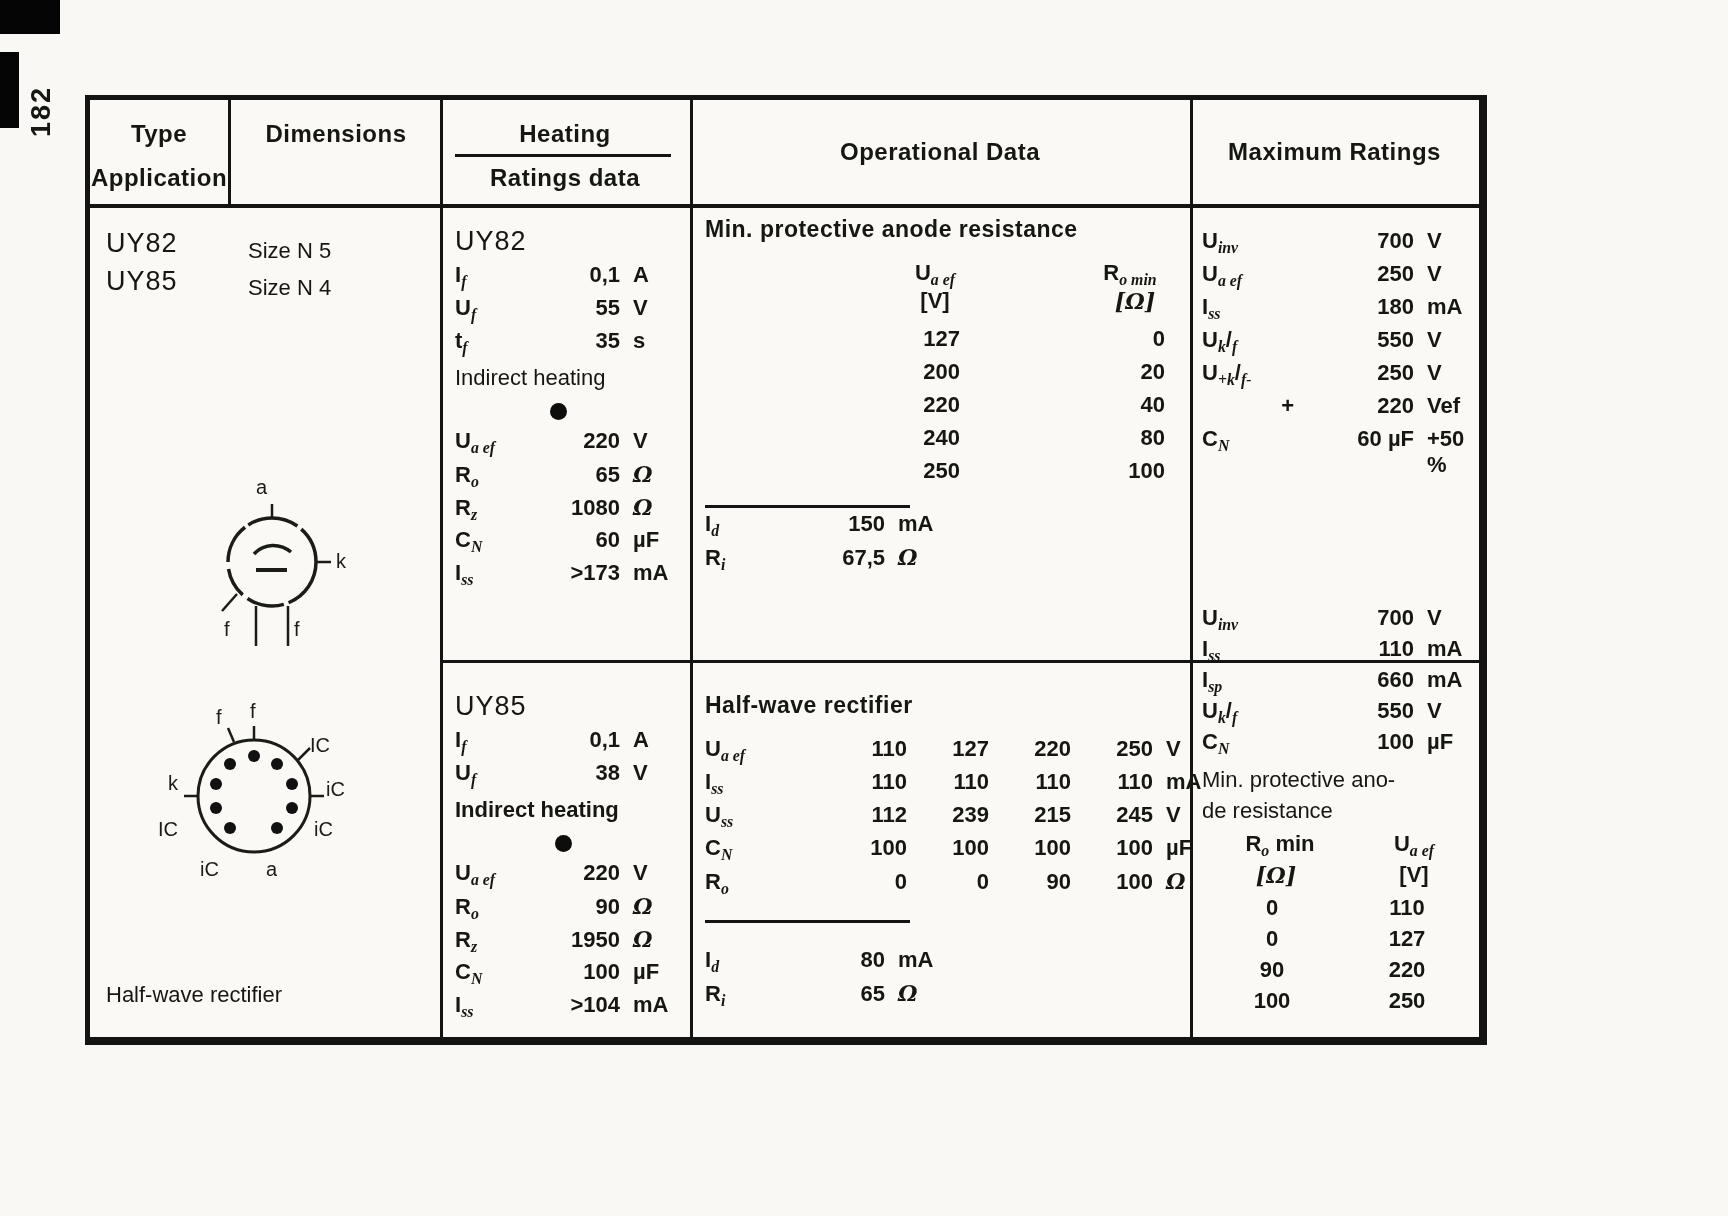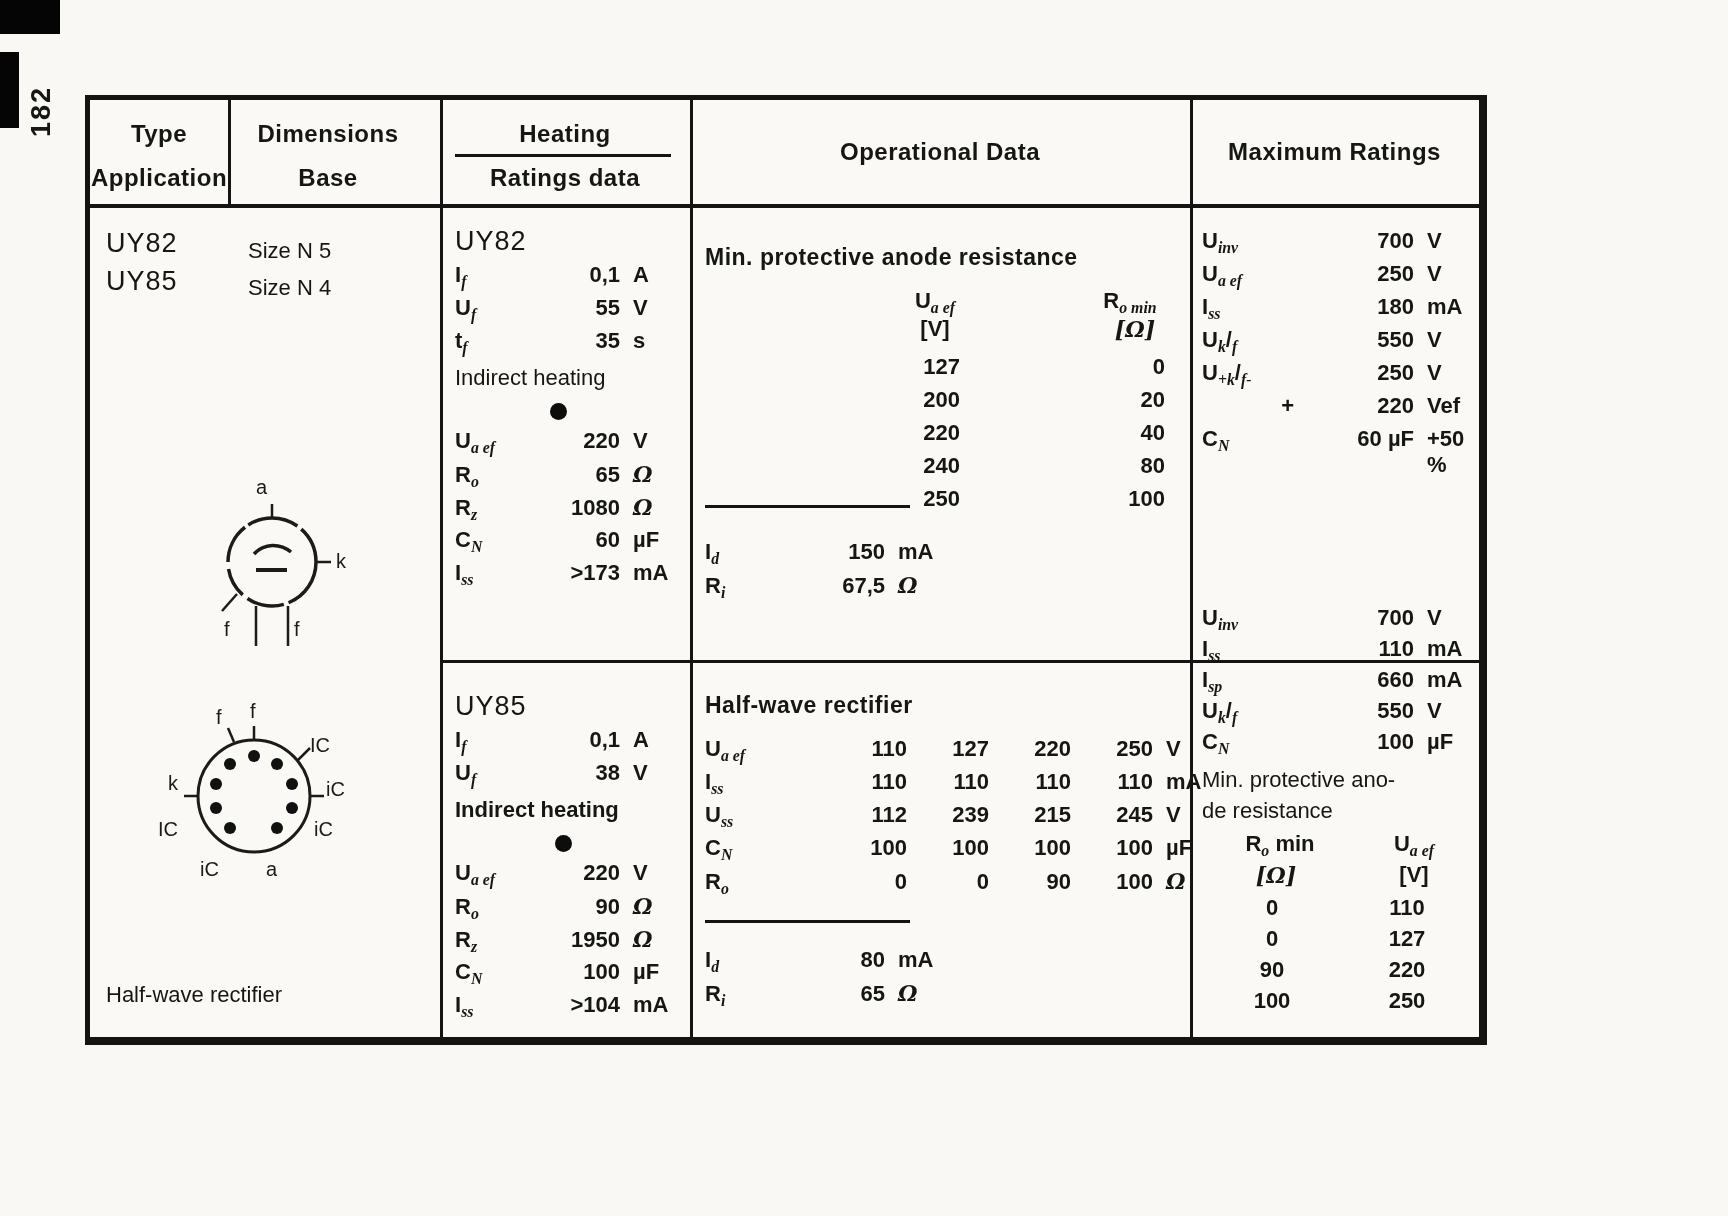--- a/index.html
+++ b/index.html
@@ -77,23 +77,22 @@
     <div class="line" style="left:0; top:104px; width:100%; height:4px;"></div>
     <div class="line" style="left:350px; top:560px; right:0; height:3px;"></div>
     <div class="line" style="left:365px; top:54px; width:216px; height:3px;"></div>
     <div class="line" style="left:615px; top:405px; width:205px; height:3px;"></div>
     <div class="line" style="left:615px; top:820px; width:205px; height:3px;"></div>
 
     <div class="hcell" style="left:0; top:12px; width:138px;">
       <div>Type</div>
       <div>Application</div>
     </div>
-    <div class="hcell" style="left:132px; top:12px; width:212px;">
+    <div class="hcell" style="left:140px; top:12px; width:212px;">
       <div>Dimensions</div>
-      <div>Base</div>
     </div>
     <div class="hcell" style="left:350px; top:12px; width:250px;">
       <div>Heating</div>
       <div>Ratings data</div>
     </div>
     <div class="hcell" style="left:600px; top:30px; width:500px;">
       <div>Operational Data</div>
     </div>
     <div class="hcell" style="left:1100px; top:30px; width:289px;">
       <div>Maximum Ratings</div>
@@ -240,21 +239,21 @@
         <span class="val">100</span>
         <span class="unit">µF</span>
       </div>
       <div class="hrow">
         <span class="lbl fmt">I<sub>ss</sub></span>
         <span class="val">&gt;104</span>
         <span class="unit">mA</span>
       </div>
     </div>
 
-    <div class="abs" style="left:615px; top:144px; width:480px;">
+    <div class="abs" style="left:615px; top:116px; width:480px;">
       <div class="op-title fmt">Min. protective anode resistance</div>
       <div class="abs" style="top:44px; left:0; width:100%; height:30px;">
         <span class="sh fmt" style="left:230px;">U<sub>a ef</sub></span>
         <span class="sh fmt" style="left:425px;">R<sub>o min</sub></span>
       </div>
       <div class="abs" style="top:72px; left:0; width:100%; height:28px;">
         <span class="sh" style="left:230px;">[V]</span>
         <span class="sh omega" style="left:430px;">[Ω]</span>
       </div>
       <div class="abs" style="top:110px; left:0; width:100%;">

